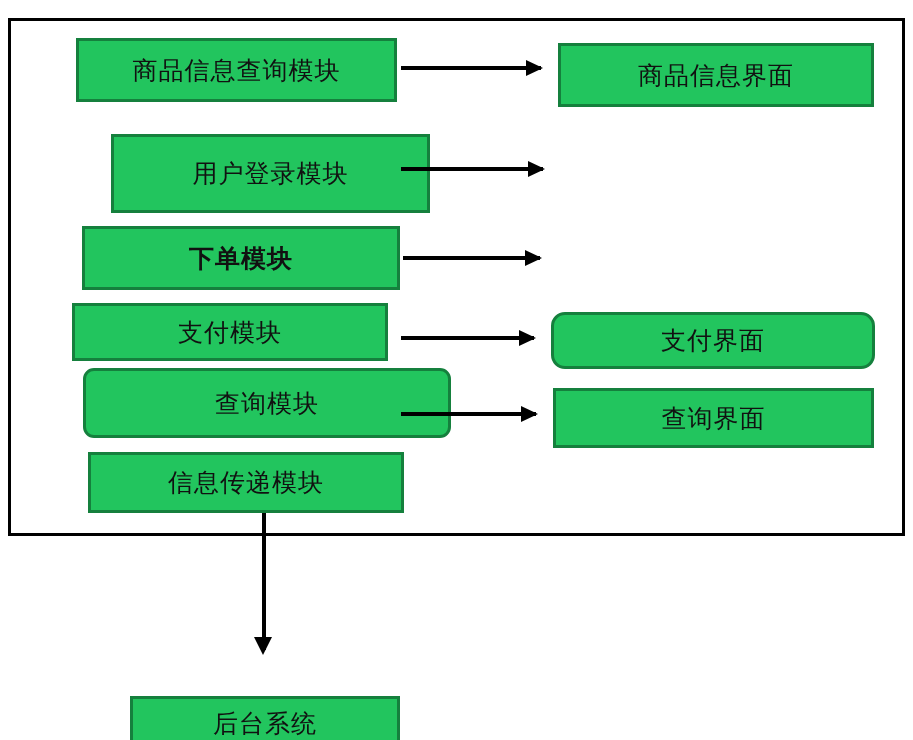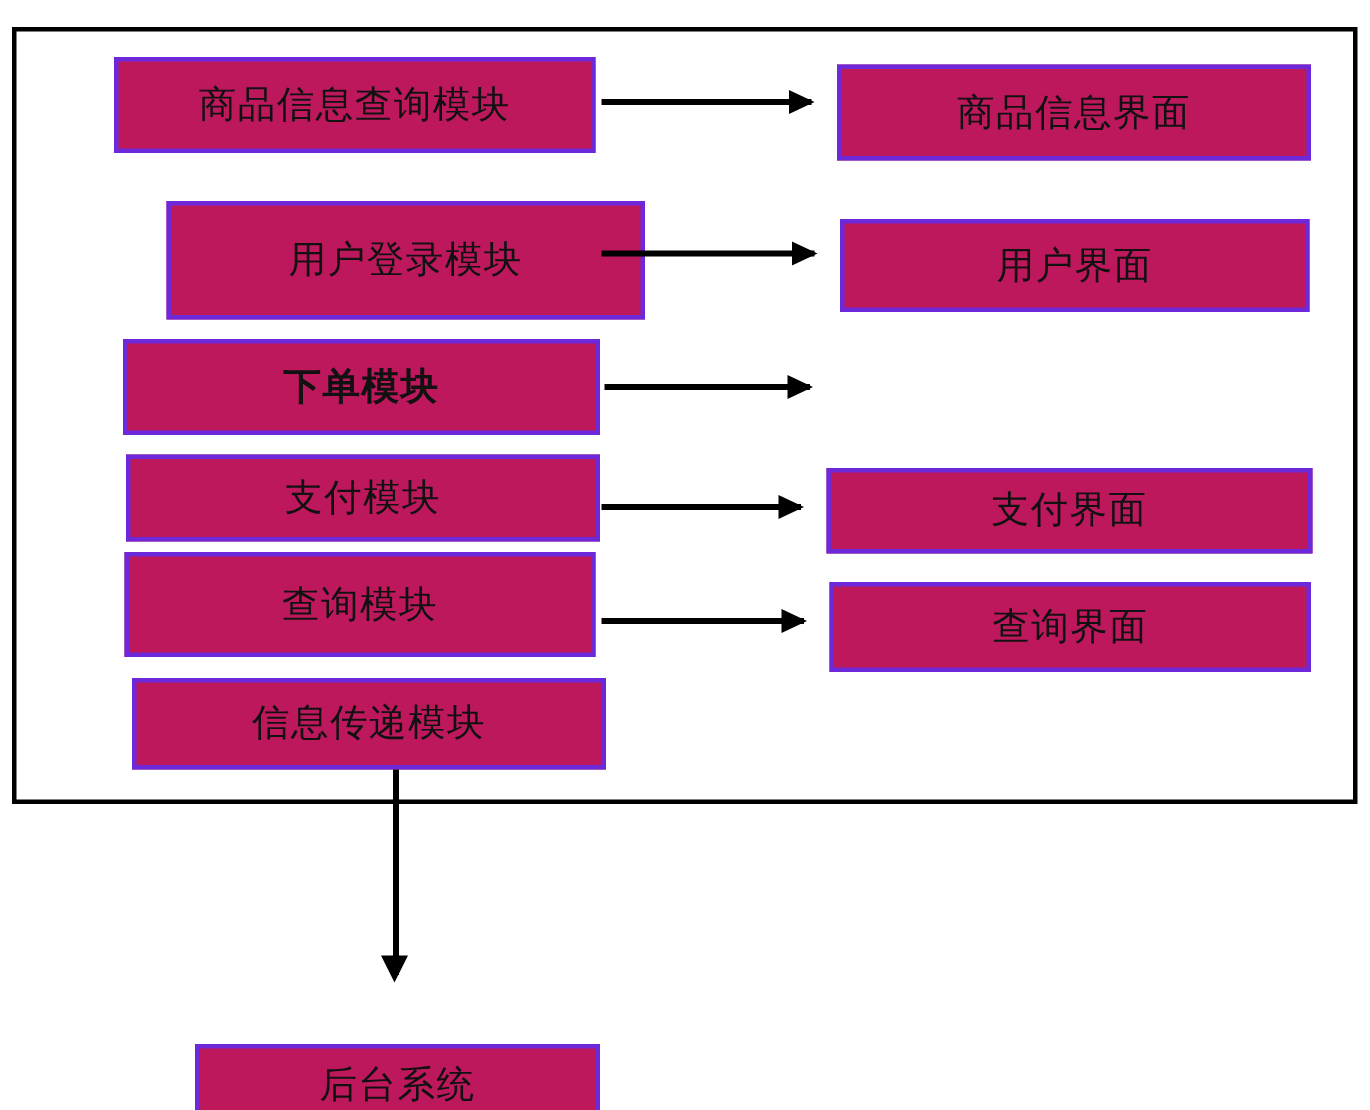--- a/index.html
+++ b/index.html
@@ -42,46 +42,46 @@
     color: #111111;
     text-align: center;
     letter-spacing: 0;
     white-space: normal;
     word-break: break-all;
   }
 
   
   .node {
     position: absolute;
-    border: 3px solid #6d28d9;
+    border: 3px solid #15803d;
     box-sizing: border-box;
-    background: #be185d;
+    background: #22c55e;
     display: flex;
     align-items: center;
     justify-content: center;
     color: #111111;
     font-size: 25px;
     line-height: 1;
     letter-spacing: 1px;
     text-align: center;
   }
 
   
   .m1 { left: 76px;  top: 38px;  width: 321px; height: 64px; }
   .m2 { left: 79px;  top: 134px; width: 319px; height: 79px; margin-left: 32px; }
   .m3 { left: 82px;  top: 226px; width: 318px; height: 64px; font-weight: bold; }
-  .m4 { left: 84px;  top: 303px; width: 316px; height: 58px; }
-  .m5 { left: 83px;  top: 368px; width: 314px; height: 70px; }
+  .m4 { left: 72px;  top: 303px; width: 316px; height: 58px; }
+  .m5 { left: 83px;  top: 368px; width: 368px; height: 70px; border-radius: 11px; }
   .m6 { left: 88px;  top: 452px; width: 316px; height: 61px; }
 
   
   .i1 { left: 558px; top: 43px;  width: 316px; height: 64px; }
   .i2 { left: 560px; top: 146px; width: 313px; height: 62px; }
   .i3 { left: 557px; top: 232px; width: 317px; height: 59px; }
-  .i4 { left: 551px; top: 312px; width: 324px; height: 57px; }
+  .i4 { left: 551px; top: 312px; width: 324px; height: 57px; border-radius: 14px; }
   .i5 { left: 553px; top: 388px; width: 321px; height: 60px; }
 
   
   .backend { left: 130px; top: 696px; width: 270px; height: 54px; }
 
   
   .h-arrow {
     position: absolute;
     height: 4px;
     background: #000000;
@@ -140,21 +140,20 @@
   <div class="node m3">下单模块</div>
 
   <div class="node m4">支付模块</div>
 
   <div class="node m5">查询模块</div>
 
   <div class="node m6">信息传递模块</div>
 
   <div class="node i1">商品信息界面</div>
 
-  <div class="node i2">用户界面</div>
 
 
   <div class="node i4">支付界面</div>
 
   <div class="node i5">查询界面</div>
 
   <div class="h-arrow a1"></div>
   <div class="h-arrow a2"></div>
   <div class="h-arrow a3"></div>
   <div class="h-arrow a4"></div>

